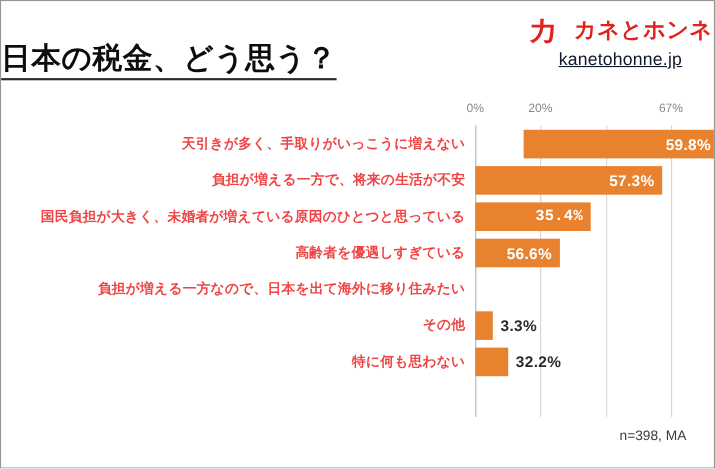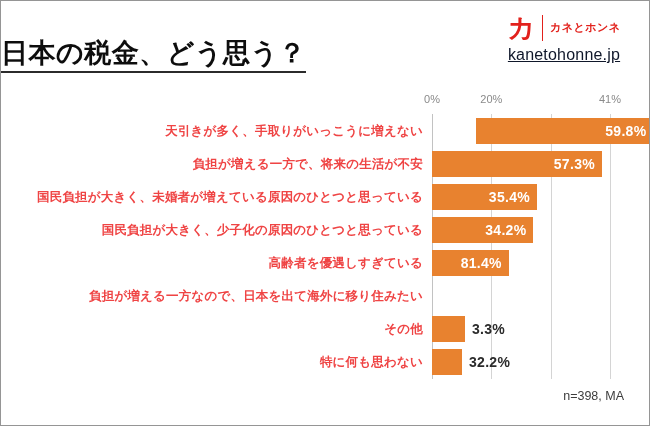--- a/index.html
+++ b/index.html
@@ -58,21 +58,21 @@
     color: #e2211c;
     line-height: 1;
     font-family: "DejaVu Sans", "Liberation Sans", sans-serif;
   }
   #brand-divider {
     width: 1px;
     height: 26px;
     background: #e2211c;
   }
   #brand-name {
-    font-size: 11px;
+    font-size: 20px;
     font-weight: bold;
     color: #e2211c;
     letter-spacing: 0.5px;
     white-space: nowrap;
   }
   #brand-url {
     margin-top: 2px;
     font-size: 16px;
     color: #0f172a;
     text-decoration: underline;
@@ -196,65 +196,58 @@
       <div class="gridline" style="left: 0px;"></div>
       <div class="gridline" style="left: 59.3333px;"></div>
       <div class="gridline" style="left: 118.667px;"></div>
       <div class="gridline" style="left: 178px;"></div>
     </div>
   <div id="axis-line"></div>
   <div id="ticks-layer">
       <div class="tick-label" style="left: 431px;">0%</div>
       <div class="tick-label" style="left: 490.333px;">20%</div>
       <div class="tick-label" style="left: 549.667px; margin-top: 36px;">40%</div>
-      <div class="tick-label" style="left: 609px;">41%</div>
+      <div class="tick-label" style="left: 609px;">67%</div>
     </div>
 
   <div id="rows-layer">
       <div class="bar-row">
         <div class="bar-label">天引きが多く、手取りがいっこうに増えない</div>
         <div class="bar-track" style="width: 177.407px; padding-left: 44px;">
           <div class="bar-fill" style="background: rgb(232, 130, 47);"></div>
           <div class="bar-value inside">59.8%</div>
         </div>
       </div>
       <div class="bar-row">
         <div class="bar-label">負担が増える一方で、将来の生活が不安</div>
         <div class="bar-track" style="width: 169.99px;">
           <div class="bar-fill" style="background: rgb(232, 130, 47);"></div>
           <div class="bar-value inside">57.3%</div>
         </div>
       </div>
       <div class="bar-row">
         <div class="bar-label">国民負担が大きく、未婚者が増えている原因のひとつと思っている</div>
-        <div class="bar-track" style="width: 105.02px;">
+        <div class="bar-track" style="width: 105.02px; font-family: Liberation Mono, monospace;">
           <div class="bar-fill" style="background: rgb(232, 130, 47);"></div>
           <div class="bar-value inside">35.4%</div>
-        </div>
-      </div>
-      <div class="bar-row">
-        <div class="bar-label">国民負担が大きく、少子化の原因のひとつと思っている</div>
-        <div class="bar-track" style="width: 101.46px;">
-          <div class="bar-fill" style="background: rgb(232, 130, 47);"></div>
-          <div class="bar-value inside">34.2%</div>
         </div>
       </div>
       <div class="bar-row">
         <div class="bar-label">高齢者を優遇しすぎている</div>
         <div class="bar-track" style="width: 76.8367px;">
           <div class="bar-fill" style="background: rgb(232, 130, 47);"></div>
-          <div class="bar-value inside">81.4%</div>
+          <div class="bar-value inside">56.6%</div>
         </div>
       </div>
       <div class="bar-row">
         <div class="bar-label">負担が増える一方なので、日本を出て海外に移り住みたい</div>
       </div>
       <div class="bar-row">
         <div class="bar-label">その他</div>
-        <div class="bar-track" style="width: 33px;">
+        <div class="bar-track" style="width: 16px;">
           <div class="bar-fill" style="background: rgb(232, 130, 47);"></div>
           <div class="bar-value outside">3.3%</div>
         </div>
       </div>
       <div class="bar-row">
         <div class="bar-label">特に何も思わない</div>
         <div class="bar-track" style="width: 29.9633px;">
           <div class="bar-fill" style="background: rgb(232, 130, 47);"></div>
           <div class="bar-value outside">32.2%</div>
         </div>

